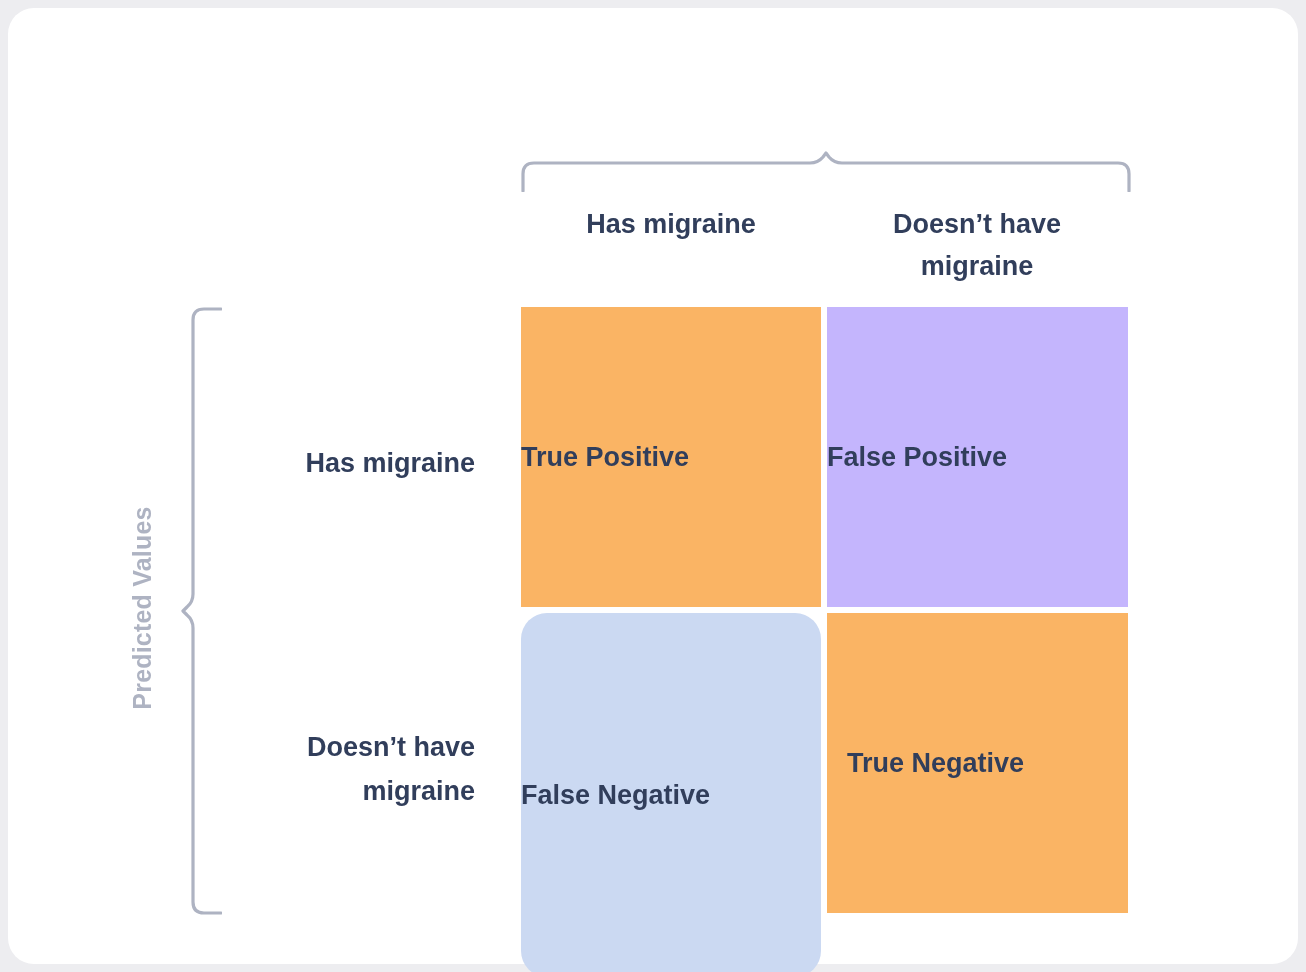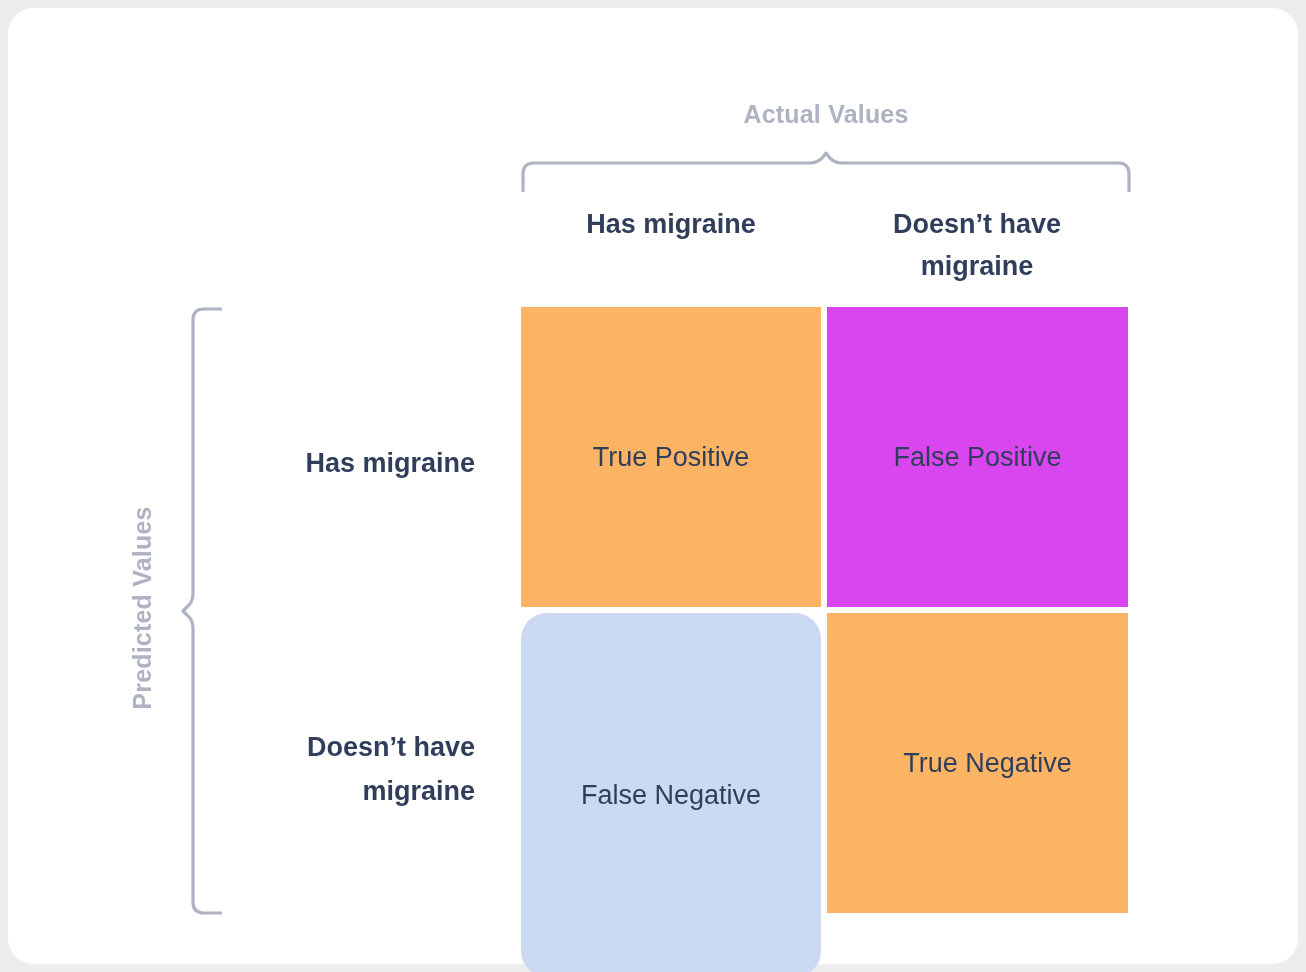--- a/index.html
+++ b/index.html
@@ -93,37 +93,36 @@
     line-height: 1.62;
   }
   #row-header-0 { top: 434px; }
   #row-header-1 { top: 718px; }
 
   
   .cell {
     position: absolute;
     display: flex;
     align-items: center;
-    justify-content: center;
+    justify-content: flex-start;
     font-size: 27px;
-    font-weight: normal;
+    font-weight: bold;
     color: #313e5b;
     box-sizing: border-box;
   }
   #cell-tp { left: 513px; top: 299px; width: 300px; height: 300px; }
   #cell-fp { left: 819px; top: 299px; width: 301px; height: 300px; }
   #cell-fn { left: 513px; top: 605px; width: 300px; height: 364px; border-radius: 26px; }
   #cell-tn { left: 819px; top: 605px; width: 301px; height: 300px; padding-left: 20px; }
 </style>
 </head>
 <body style="background: rgb(237, 237, 240);">
 
 <div id="card" style="background: rgb(255, 255, 255);">
 
-  <div id="actual-values-title">Actual Values</div>
 
   <div id="top-brace">
     <svg width="626" height="46" viewBox="0 0 626 46" fill="none" xmlns="http://www.w3.org/2000/svg">
       <path d="M10 45 L10 28 Q10 17 21 17 L297 17 Q305 17 310 11 L313 7 L316 11 Q321 17 329 17 L605 17 Q616 17 616 28 L616 45" stroke="#aeb3c2" stroke-width="3.2" stroke-linecap="round" stroke-linejoin="round" fill="none"></path>
     </svg>
   </div>
 
   <div id="predicted-values-title">Predicted Values</div>
 
   <div id="left-brace">
@@ -142,21 +141,21 @@
   <div class="row-header" id="row-header-0">
     <span>Has migraine</span>
   </div>
   <div class="row-header" id="row-header-1">
     <span>Doesn’t have<br>migraine</span>
   </div>
 
   <div class="cell" id="cell-tp" style="background: rgb(250, 180, 100); color: rgb(49, 62, 91);">
     <span>True Positive</span>
   </div>
-  <div class="cell" id="cell-fp" style="background: #d946ef; color: rgb(49, 62, 91);">
+  <div class="cell" id="cell-fp" style="background: #c4b5fd; color: rgb(49, 62, 91);">
     <span>False Positive</span>
   </div>
   <div class="cell" id="cell-fn" style="background: rgb(203, 217, 242); color: rgb(49, 62, 91);">
     <span>False Negative</span>
   </div>
   <div class="cell" id="cell-tn" style="background: rgb(250, 180, 100); color: rgb(49, 62, 91);">
     <span>True Negative</span>
   </div>
 
 </div>

